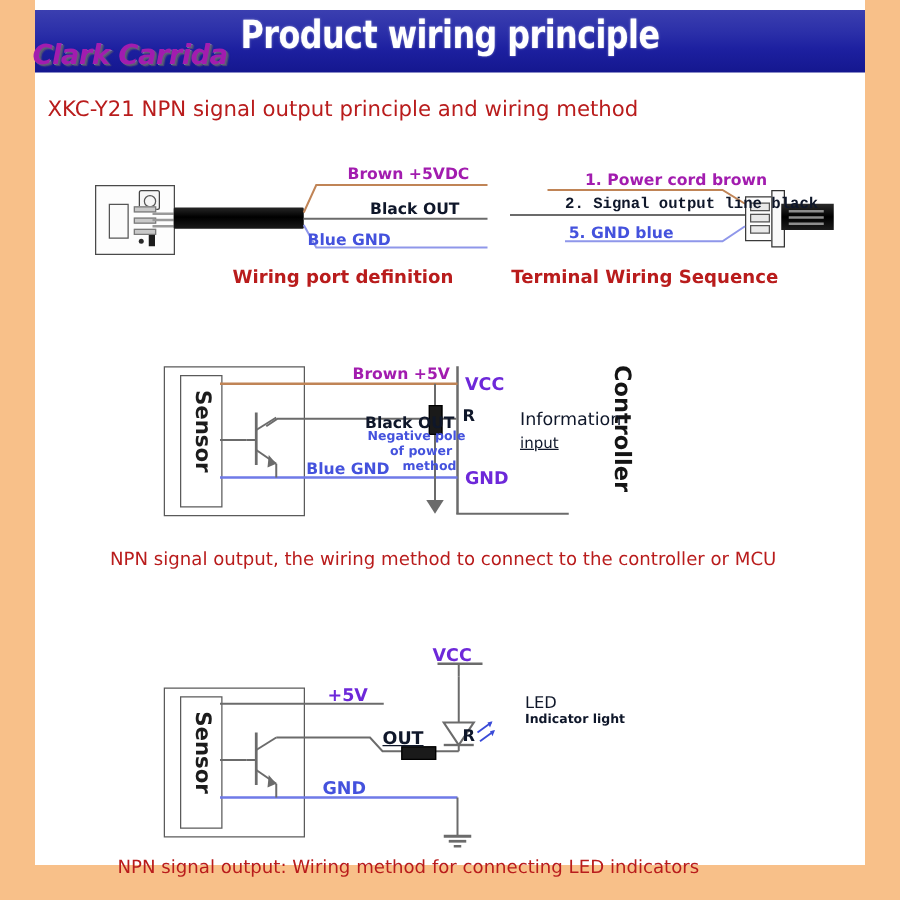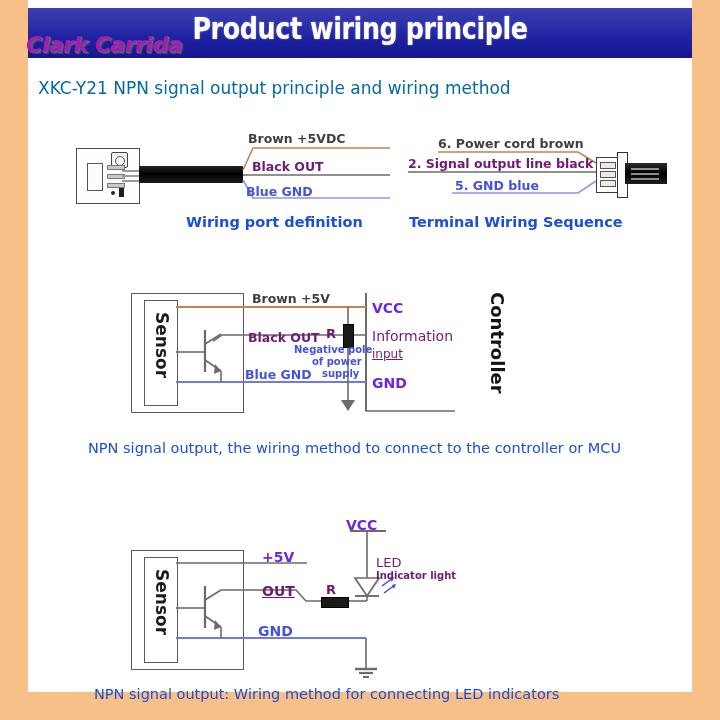--- a/index.html
+++ b/index.html
@@ -45,40 +45,40 @@
     letter-spacing:-0.5px;
     white-space:nowrap;
     text-shadow:2px 2px 1px rgba(90,90,110,.85), 1px 1px 0 rgba(160,160,180,.7);
     pointer-events:none;
     z-index:40;
   }
 
   
   #headline{
     position:absolute;left:38px;top:78px;
-    font-size:17px;color:#0369a1;
+    font-size:17px;color:#b91c1c;
     font-family:"DejaVu Sans",sans-serif;
     white-space:nowrap;
   }
 
   
   .cap{
     position:absolute;
-    font-size:14.5px;color:#1d4ed8;
+    font-size:14.5px;color:#b91c1c;
     font-family:"DejaVu Sans",sans-serif;
     white-space:nowrap;
   }
   .capbold{font-weight:bold;}
   .lbl{
     position:absolute;white-space:nowrap;
     font-family:"DejaVu Sans",sans-serif;
     font-size:12.5px;font-weight:bold;
   }
-  .brown{color:#404040;}
-  .black{color:#701a75;}
+  .brown{color:#a21caf;margin-left:30px;}
+  .black{color:#0f172a;margin-left:44px;}
   .blue{color:#4452dd;}
   .orange{color:#6d28d9;}
   .wire{position:absolute;}
   .wbrown{background:#c08456;}
   .wblue{background:#6f7ae8;}
   .vline{position:absolute;background:#6b6b6b;}
 
   
   #mod-board{
     position:absolute;left:76px;top:148px;width:62px;height:54px;
@@ -204,22 +204,22 @@
     <div class="tcstrand" style="top:168px"></div>
     <div class="tcstrand" style="top:173px"></div>
     <div class="tcstrand" style="top:178px"></div>
 
     <svg style="left:0;top:0;width:720px;height:720px">
       <path d="M596,163 L578,152 L438,152" stroke="#c08456" stroke-width="1.6" fill="none"></path>
       <path d="M596,172 L550,172 L408,172" stroke="#6b6b6b" stroke-width="1.6" fill="none"></path>
       <path d="M596,181 L578,193 L452,193" stroke="#8f97ea" stroke-width="1.6" fill="none"></path>
     </svg>
 
-    <div class="lbl brown" style="left:438px;top:136px;">6. Power cord brown</div>
-    <div class="lbl black" style="left:408px;top:156px;">2. Signal output line black</div>
+    <div class="lbl brown" style="left:438px;top:136px;">1. Power cord brown</div>
+    <div class="lbl black" style="left:408px;top:156px;font-family:Liberation Mono, monospace;">2. Signal output line black</div>
     <div class="lbl blue" style="left:455px;top:178px;">5. GND blue</div>
 
     <div class="cap capbold" style="left:409px;top:214px;">Terminal Wiring Sequence</div>
   </div>
 
   <div>
 
     <div class="sensor-outer" style="left:131px;top:293px;width:111px;height:118px;"></div>
     <div class="sensor-inner" style="left:144px;top:300px;width:32px;height:104px;"></div>
     <div class="vtext" style="left:152px;top:312px;">Sensor</div>
@@ -255,21 +255,21 @@
 
     <div class="res-v" style="left:343px;top:324px;"></div>
     <div class="lbl black" style="left:326px;top:326px;font-size:13px;">R</div>
 
     <div class="lbl brown" style="left:252px;top:291px;text-align:right;">Brown +5V</div>
     <div class="lbl black" style="left:248px;top:330px;">Black OUT</div>
     <div class="lbl blue" style="left:245px;top:367px;">Blue GND</div>
 
     <div class="lbl blue" style="left:294px;top:344px;font-size:10px;font-weight:bold;">Negative pole</div>
     <div class="lbl blue" style="left:312px;top:356px;font-size:10px;font-weight:bold;">of power</div>
-    <div class="lbl blue" style="left:322px;top:368px;font-size:10px;font-weight:bold;">supply</div>
+    <div class="lbl blue" style="left:322px;top:368px;font-size:10px;font-weight:bold;">method</div>
 
     <div class="lbl orange" style="left:372px;top:300px;font-size:14px;">VCC</div>
     <div class="lbl black" style="left:372px;top:328px;font-size:14px;font-weight:normal;">Information</div>
     <div class="lbl black" style="left:372px;top:347px;font-size:12px;font-weight:normal;text-decoration:underline;">input</div>
     <div class="lbl orange" style="left:372px;top:375px;font-size:14px;">GND</div>
 
     <div class="cap" style="left:88px;top:440px;">NPN signal output, the wiring method to connect to the controller or MCU</div>
   </div>
 
   <div>

